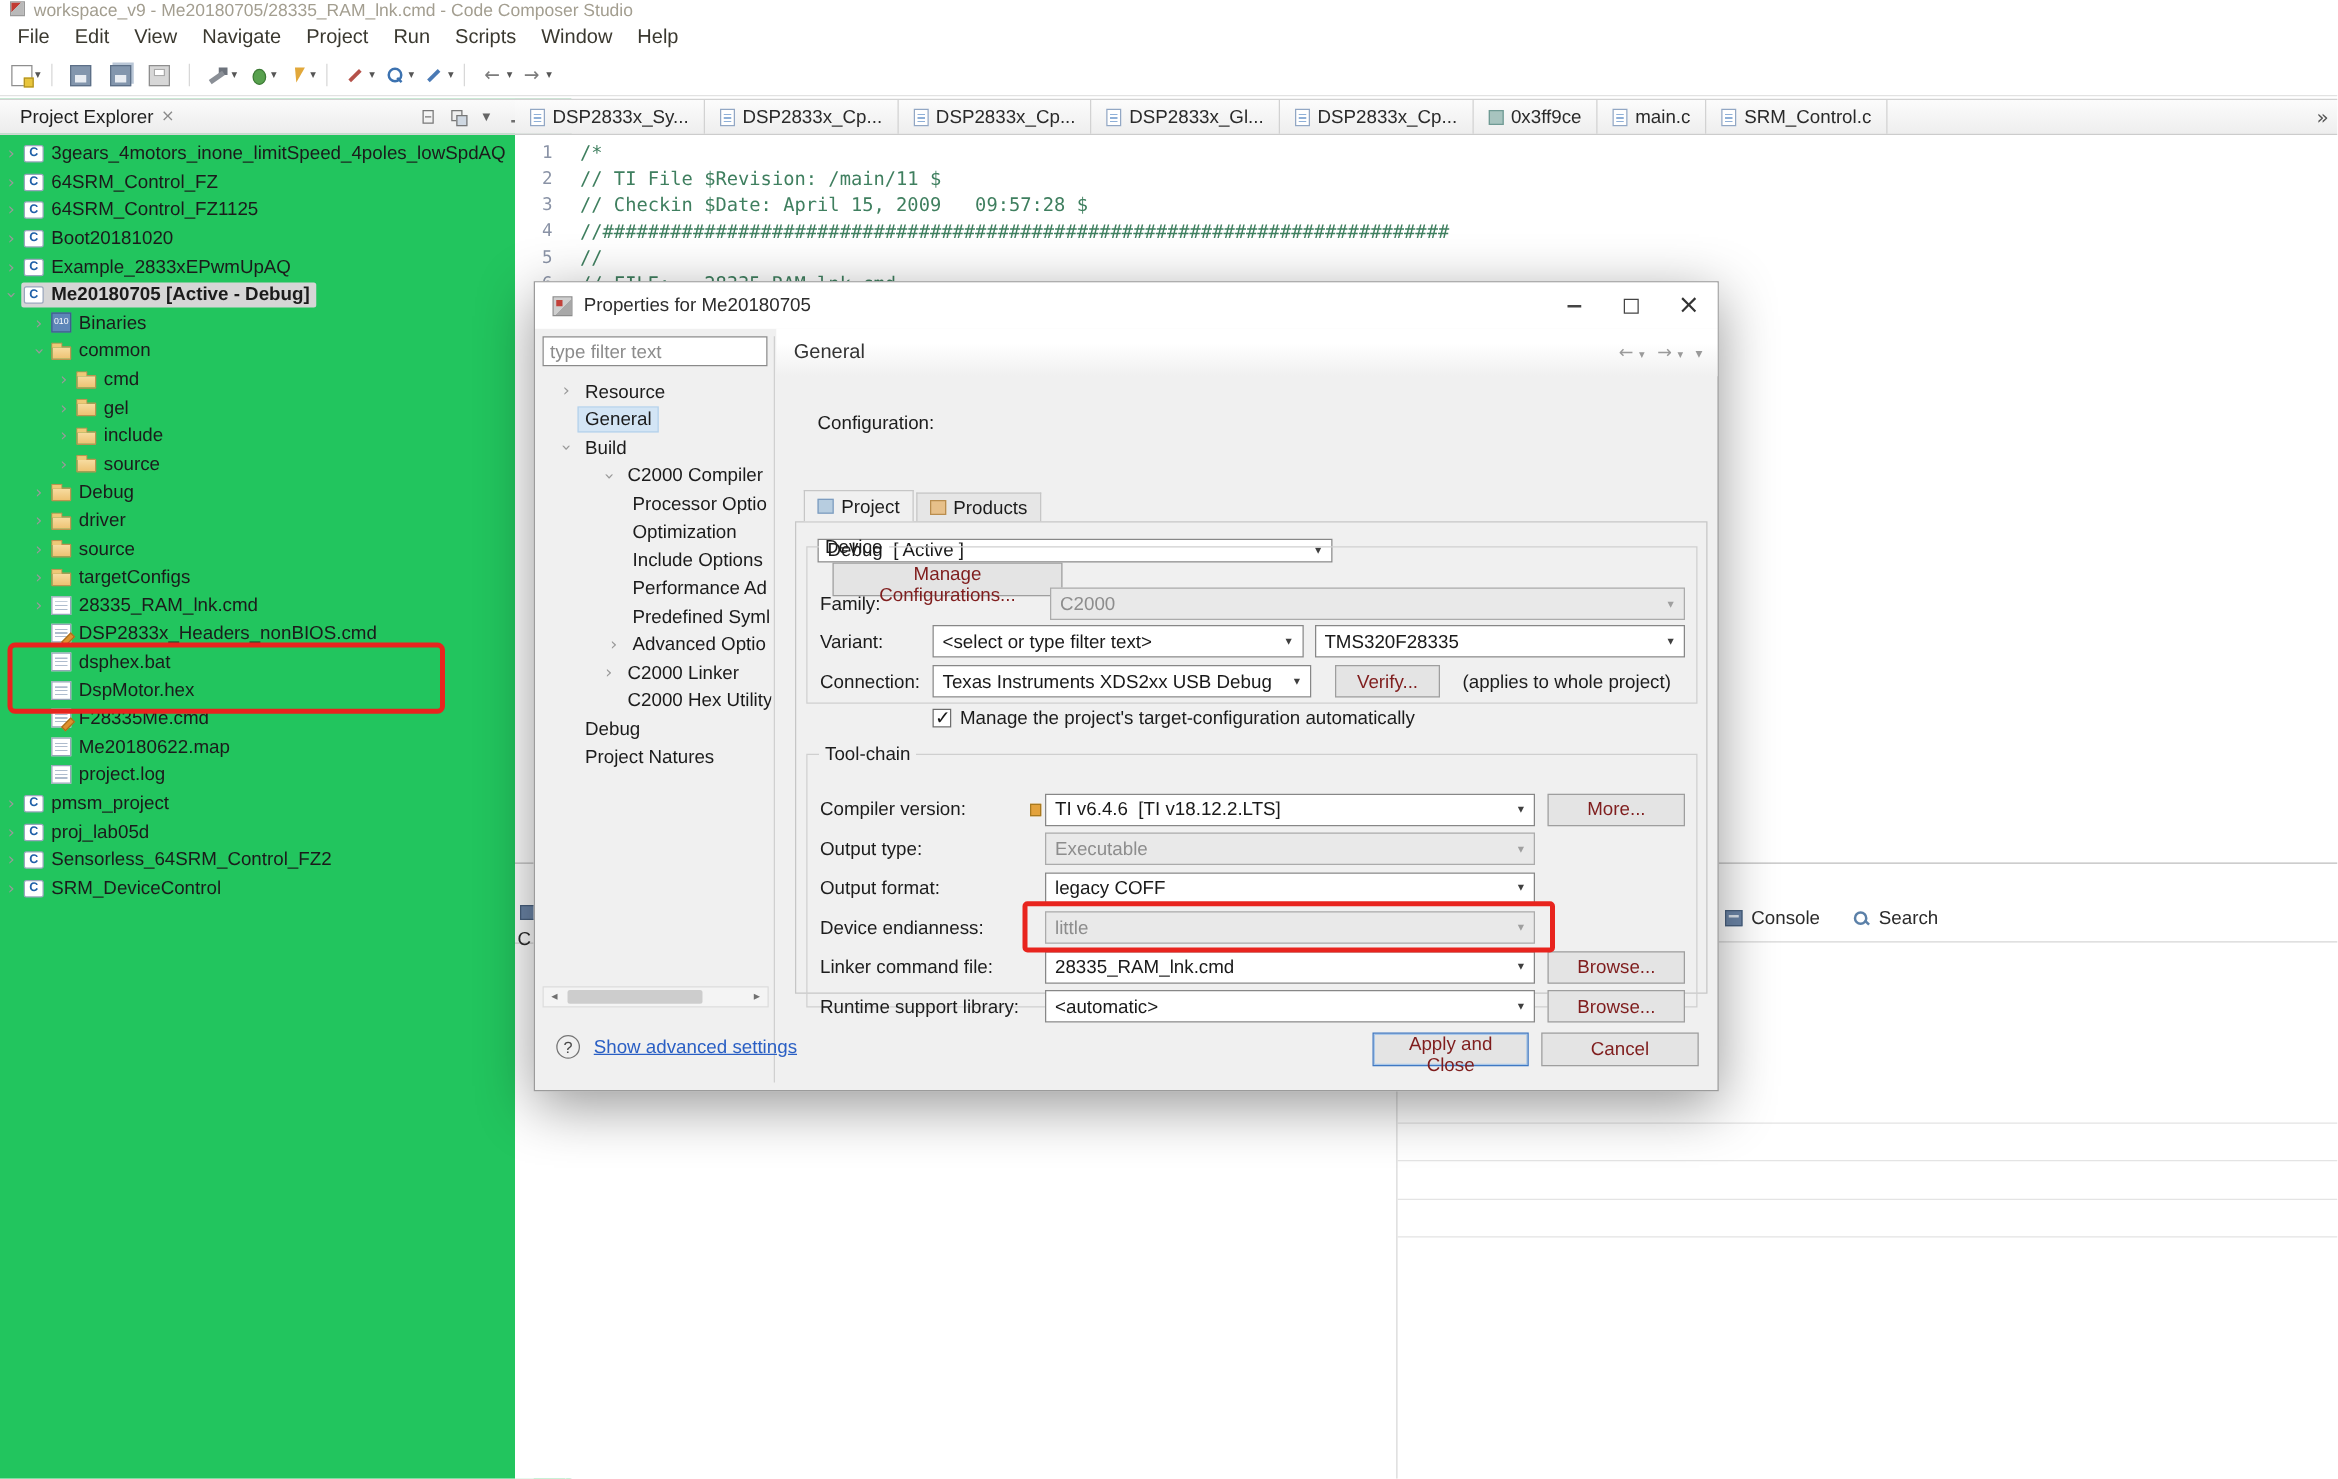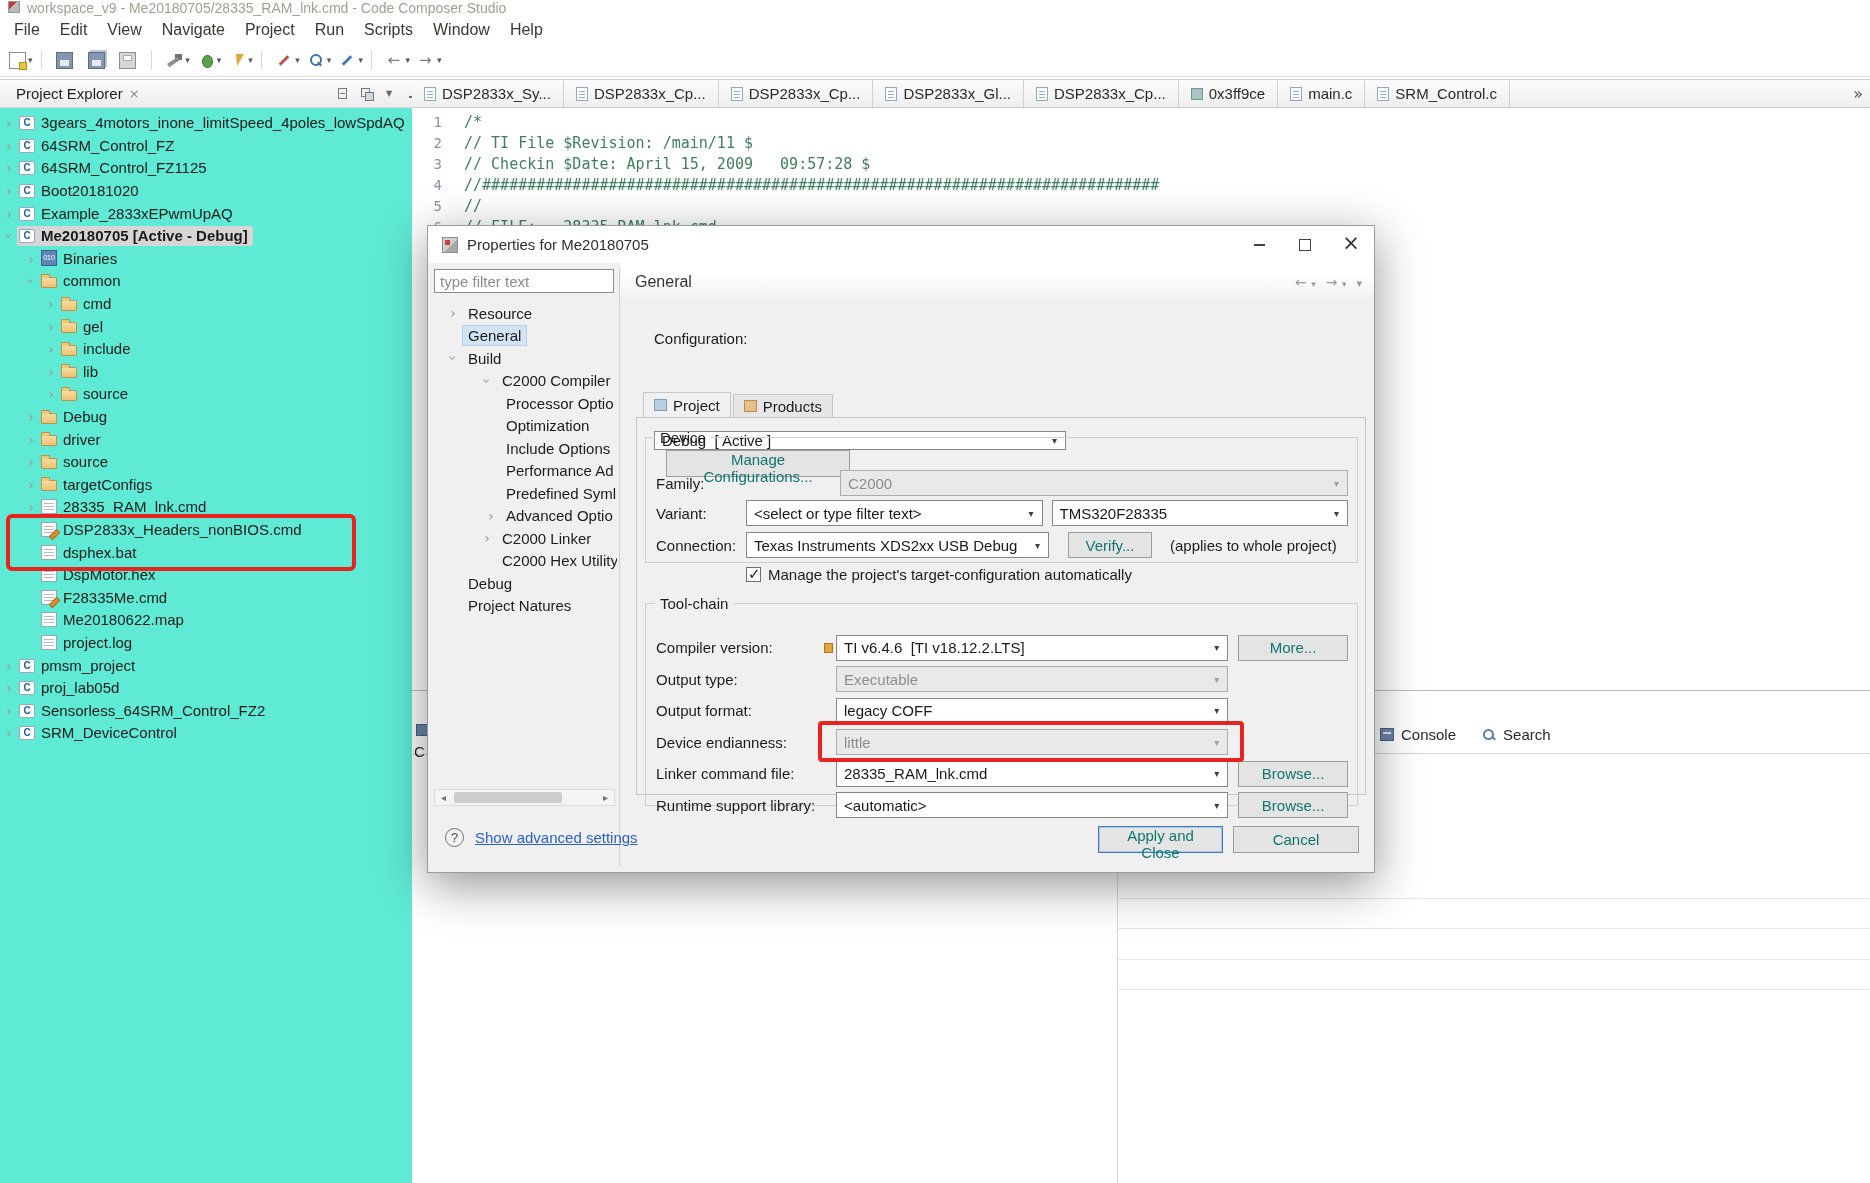--- a/index.html
+++ b/index.html
@@ -34,21 +34,21 @@
   .g-flash::after { content:""; position:absolute; left:5px; top:2px; border-left:5px solid transparent; border-right:3px solid transparent; border-top:12px solid #e2a83a; transform:skewX(-18deg); }
   .g-cut::after { content:""; position:absolute; width:12px; height:3px; background:#b5524a; transform:rotate(-45deg); left:2px; top:7px; }
   .g-search::before { content:""; position:absolute; width:8px; height:8px; border:2px solid #3c72b0; border-radius:50%; left:2px; top:2px; }
   .g-search::after { content:""; position:absolute; width:5px; height:2px; background:#3c72b0; transform:rotate(45deg); left:9px; top:11px; }
   .g-highlight::after { content:""; position:absolute; width:12px; height:3px; background:#4a7ab5; transform:rotate(-45deg); left:2px; top:7px; }
   .g-back::after, .g-forward::after { font-family:"DejaVu Sans",sans-serif; color:#7c7c7c; font-size:15px; position:absolute; left:1px; top:-1px; }
   .g-back::after { content:"←"; }
   .g-forward::after { content:"→"; }
 
   
-  .explorer { position:absolute; left:0; top:79px; width:457px; bottom:0; background:#5eead4; border-right:1px solid #c6c6c6; border-top:1px solid #d2d2d2; overflow:hidden; }
+  .explorer { position:absolute; left:0; top:79px; width:457px; bottom:0; background:#22c55e; border-right:1px solid #c6c6c6; border-top:1px solid #d2d2d2; overflow:hidden; }
   .explorer-header { height:28px; background:linear-gradient(#fbfbfb,#ececec); border-bottom:1px solid #d6d6d6; display:flex; align-items:center; padding:0 10px 0 8px; }
   .view-title { font-size:15px; color:#1e1e1e; padding-left:8px; }
   .view-close { font-family:"DejaVu Sans",sans-serif; color:#8a8a8a; font-size:13px; margin-left:6px; }
   .view-close::after { content:"×"; }
   .header-icons { margin-left:auto; display:flex; gap:9px; align-items:center; }
   .hic { width:15px; height:15px; position:relative; }
   .hic-collapse-all::before { content:""; position:absolute; left:3px; right:3px; top:2px; bottom:2px; border:1px solid #777; }
   .hic-collapse-all::after { content:""; position:absolute; left:5px; right:5px; top:7px; height:1px; background:#777; }
   .hic-link-with-editor::before { content:""; position:absolute; left:2px; top:2px; width:7px; height:7px; border:1px solid #777; background:#eee; }
   .hic-link-with-editor::after { content:""; position:absolute; left:6px; top:6px; width:7px; height:7px; border:1px solid #777; background:#cfd8e2; }
@@ -157,21 +157,21 @@
   .cfg-row { position:absolute; left:33px; top:67px; right:1px; height:27px; display:flex; align-items:flex-start;flex-direction:column; }
   .cfg-label { flex:0 0 101px; font-size:15px; }
   .combo { height:26px; background:#fff; border:1px solid #878787; position:relative; display:flex; align-items:center; padding:0 24px 0 7px; font-size:15px; }
   .cval { white-space:pre; overflow:hidden; color:#191919; }
   .ca { position:absolute; right:0; top:0; bottom:0; width:21px; display:flex; align-items:center; justify-content:center; color:#3f3f3f; font-size:10px; font-family:"DejaVu Sans",sans-serif; }
   .ca::after { content:"▾"; }
   .combo.disabled { background:#e9e9e9; border-color:#ababab; }
   .combo.disabled .cval { color:#8d8d8d; }
   .combo.disabled .ca { color:#9f9f9f; }
   .cfg-combo { width:412px; }
-  .btn { height:27px; background:#e4e4e4; border:1px solid #9e9e9e; font-family:"Liberation Sans",sans-serif; font-size:15px; color:#0f766e; padding:0 8px; }
+  .btn { height:27px; background:#e4e4e4; border:1px solid #9e9e9e; font-family:"Liberation Sans",sans-serif; font-size:15px; color:#7f1d1d; padding:0 8px; }
   .cfg-btn { margin-left:12px; width:184px; }
 
   .ptabs { position:absolute; left:22px; top:129px; height:25px; display:flex; align-items:flex-end; gap:2px; }
   .ptab { display:flex; align-items:center; gap:6px; padding:0 10px; height:23px; font-size:15px; background:#e6e6e6; border:1px solid #c6c6c6; border-bottom:none; }
   .ptab.active { background:#f0f0f0; height:25px; position:relative; z-index:2; }
   .ic-projtab { width:13px; height:12px; background:#b7cde0; border:1px solid #7d9cbf; }
   .ic-prodtab { width:13px; height:12px; background:#e7c08a; border:1px solid #b98d4e; }
 
   .tabbox { position:absolute; left:15px; top:154px; width:730px; height:378px; border:1px solid #c6c6c6; }
   fieldset.grp { position:absolute; left:8px; width:713px; border:1px solid #cfcfcf; }
@@ -426,27 +426,20 @@
       </div>
 
       <div class="trow lvl2">
         <span class="twisty tw-collapsed"></span>
         <span class="sel">
           <span class="ticon ic-folder"></span>
           <span class="tlabel">include</span>
         </span>
       </div>
 
-      <div class="trow lvl2">
-        <span class="twisty tw-collapsed"></span>
-        <span class="sel">
-          <span class="ticon ic-folder"></span>
-          <span class="tlabel">lib</span>
-        </span>
-      </div>
 
       <div class="trow lvl2">
         <span class="twisty tw-collapsed"></span>
         <span class="sel">
           <span class="ticon ic-folder"></span>
           <span class="tlabel">source</span>
         </span>
       </div>
 
       <div class="trow lvl1">

